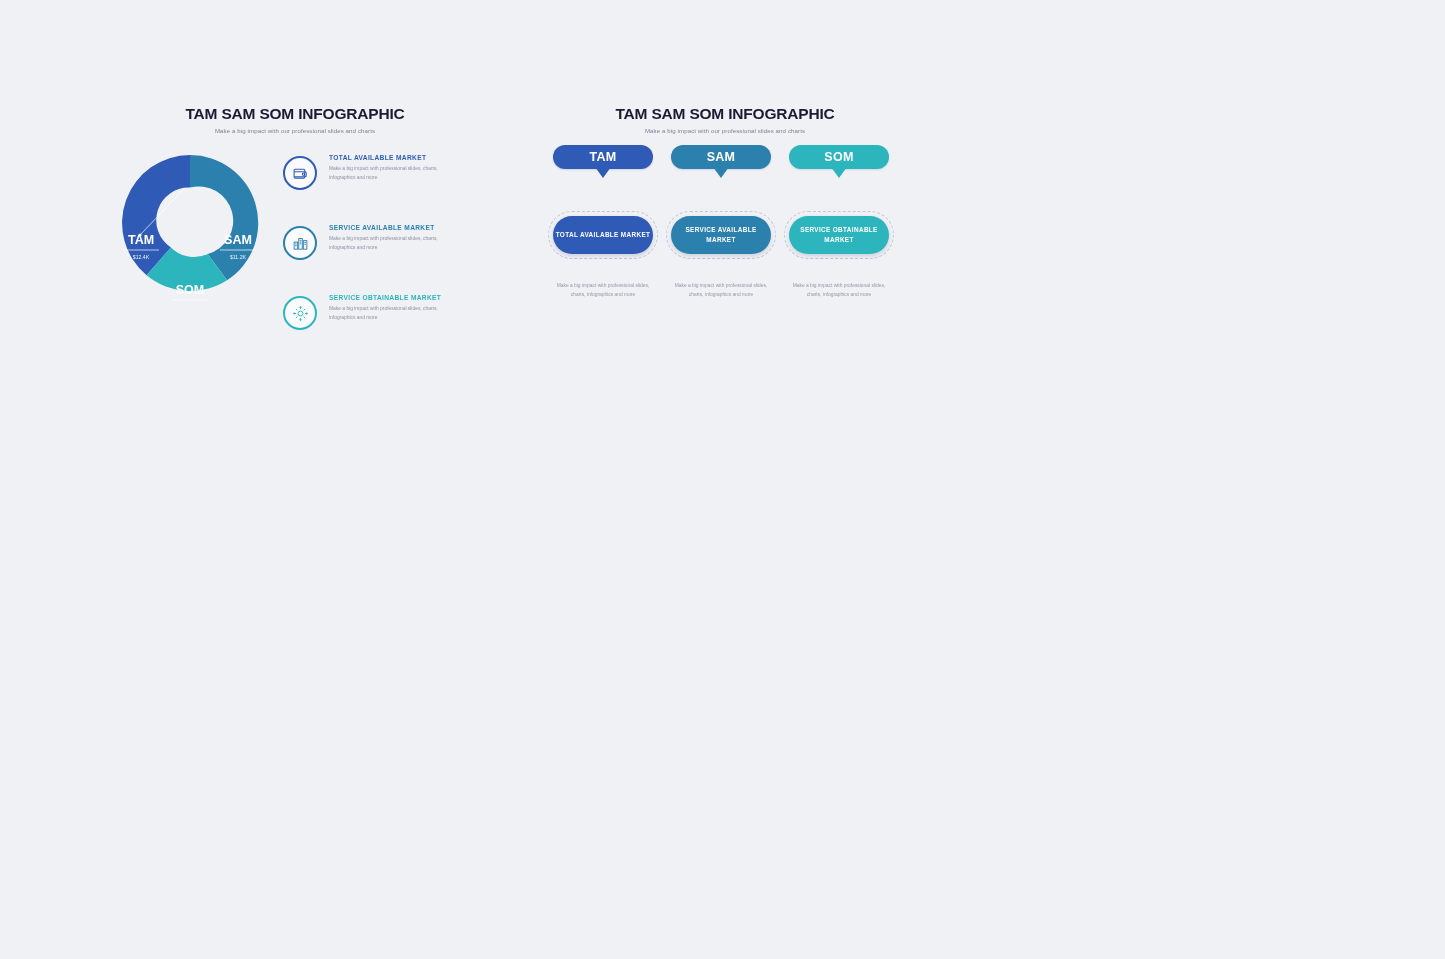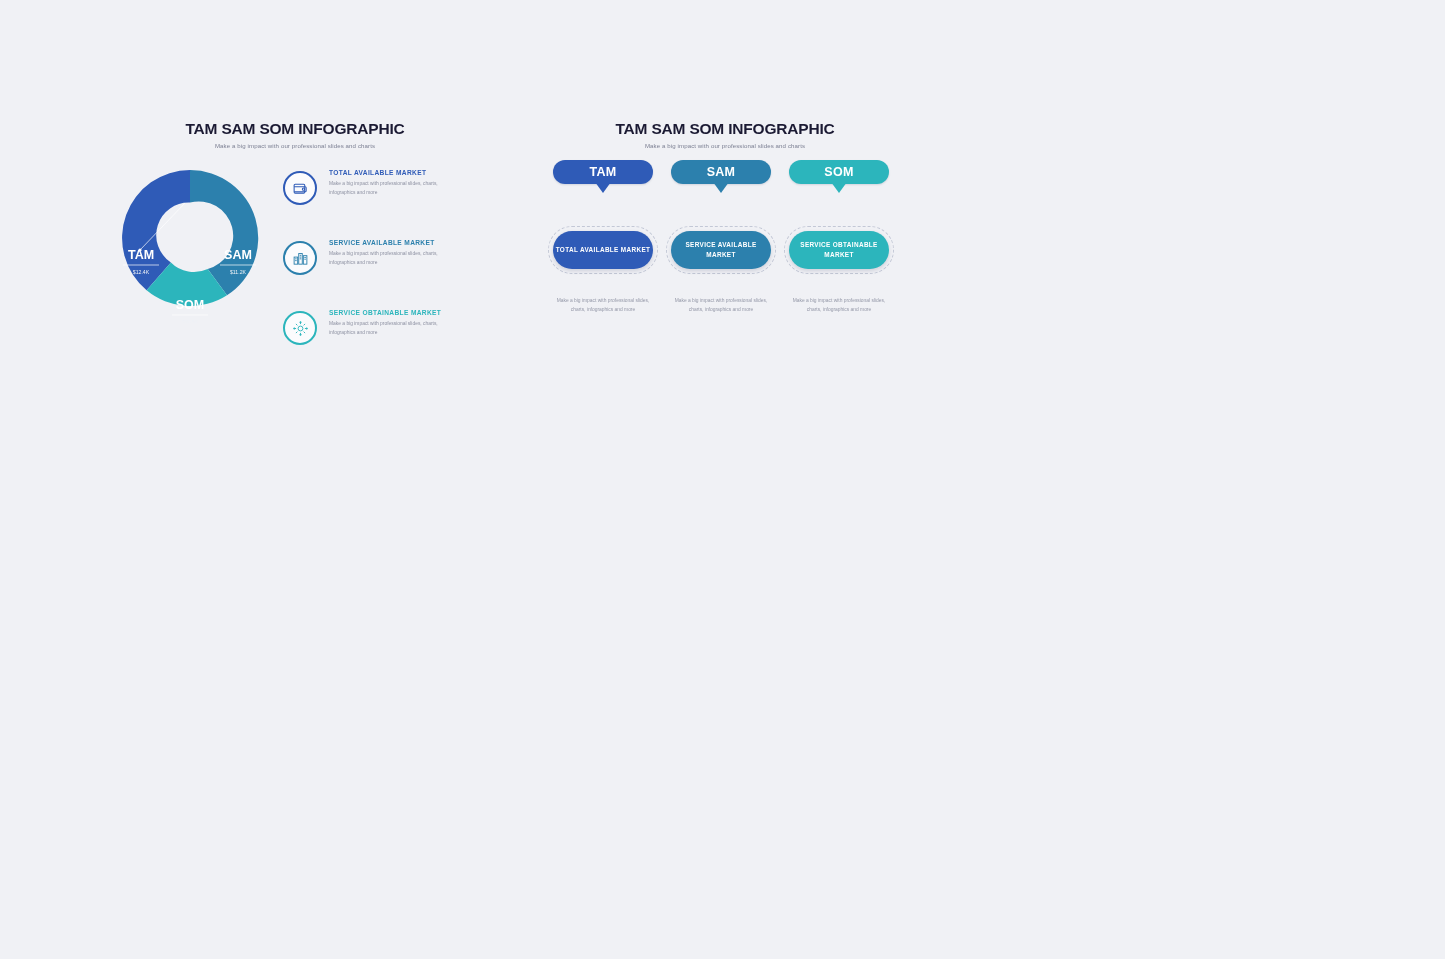--- a/index.html
+++ b/index.html
@@ -15,21 +15,21 @@
   #canvas {
     position: relative;
     width: 1445px;
     height: 959px;
     background: #f0f1f5;
   }
 
   
   .panel {
     position: absolute;
-    top: 120px;
+    top: 105px;
   }
   #panel-donut { left: 105px; width: 380px; }
   #panel-pills { left: 545px; width: 360px; }
 
   
   .panel-title {
     font-size: 15.5px;
     font-weight: bold;
     letter-spacing: -0.2px;
     color: #1b1a33;

